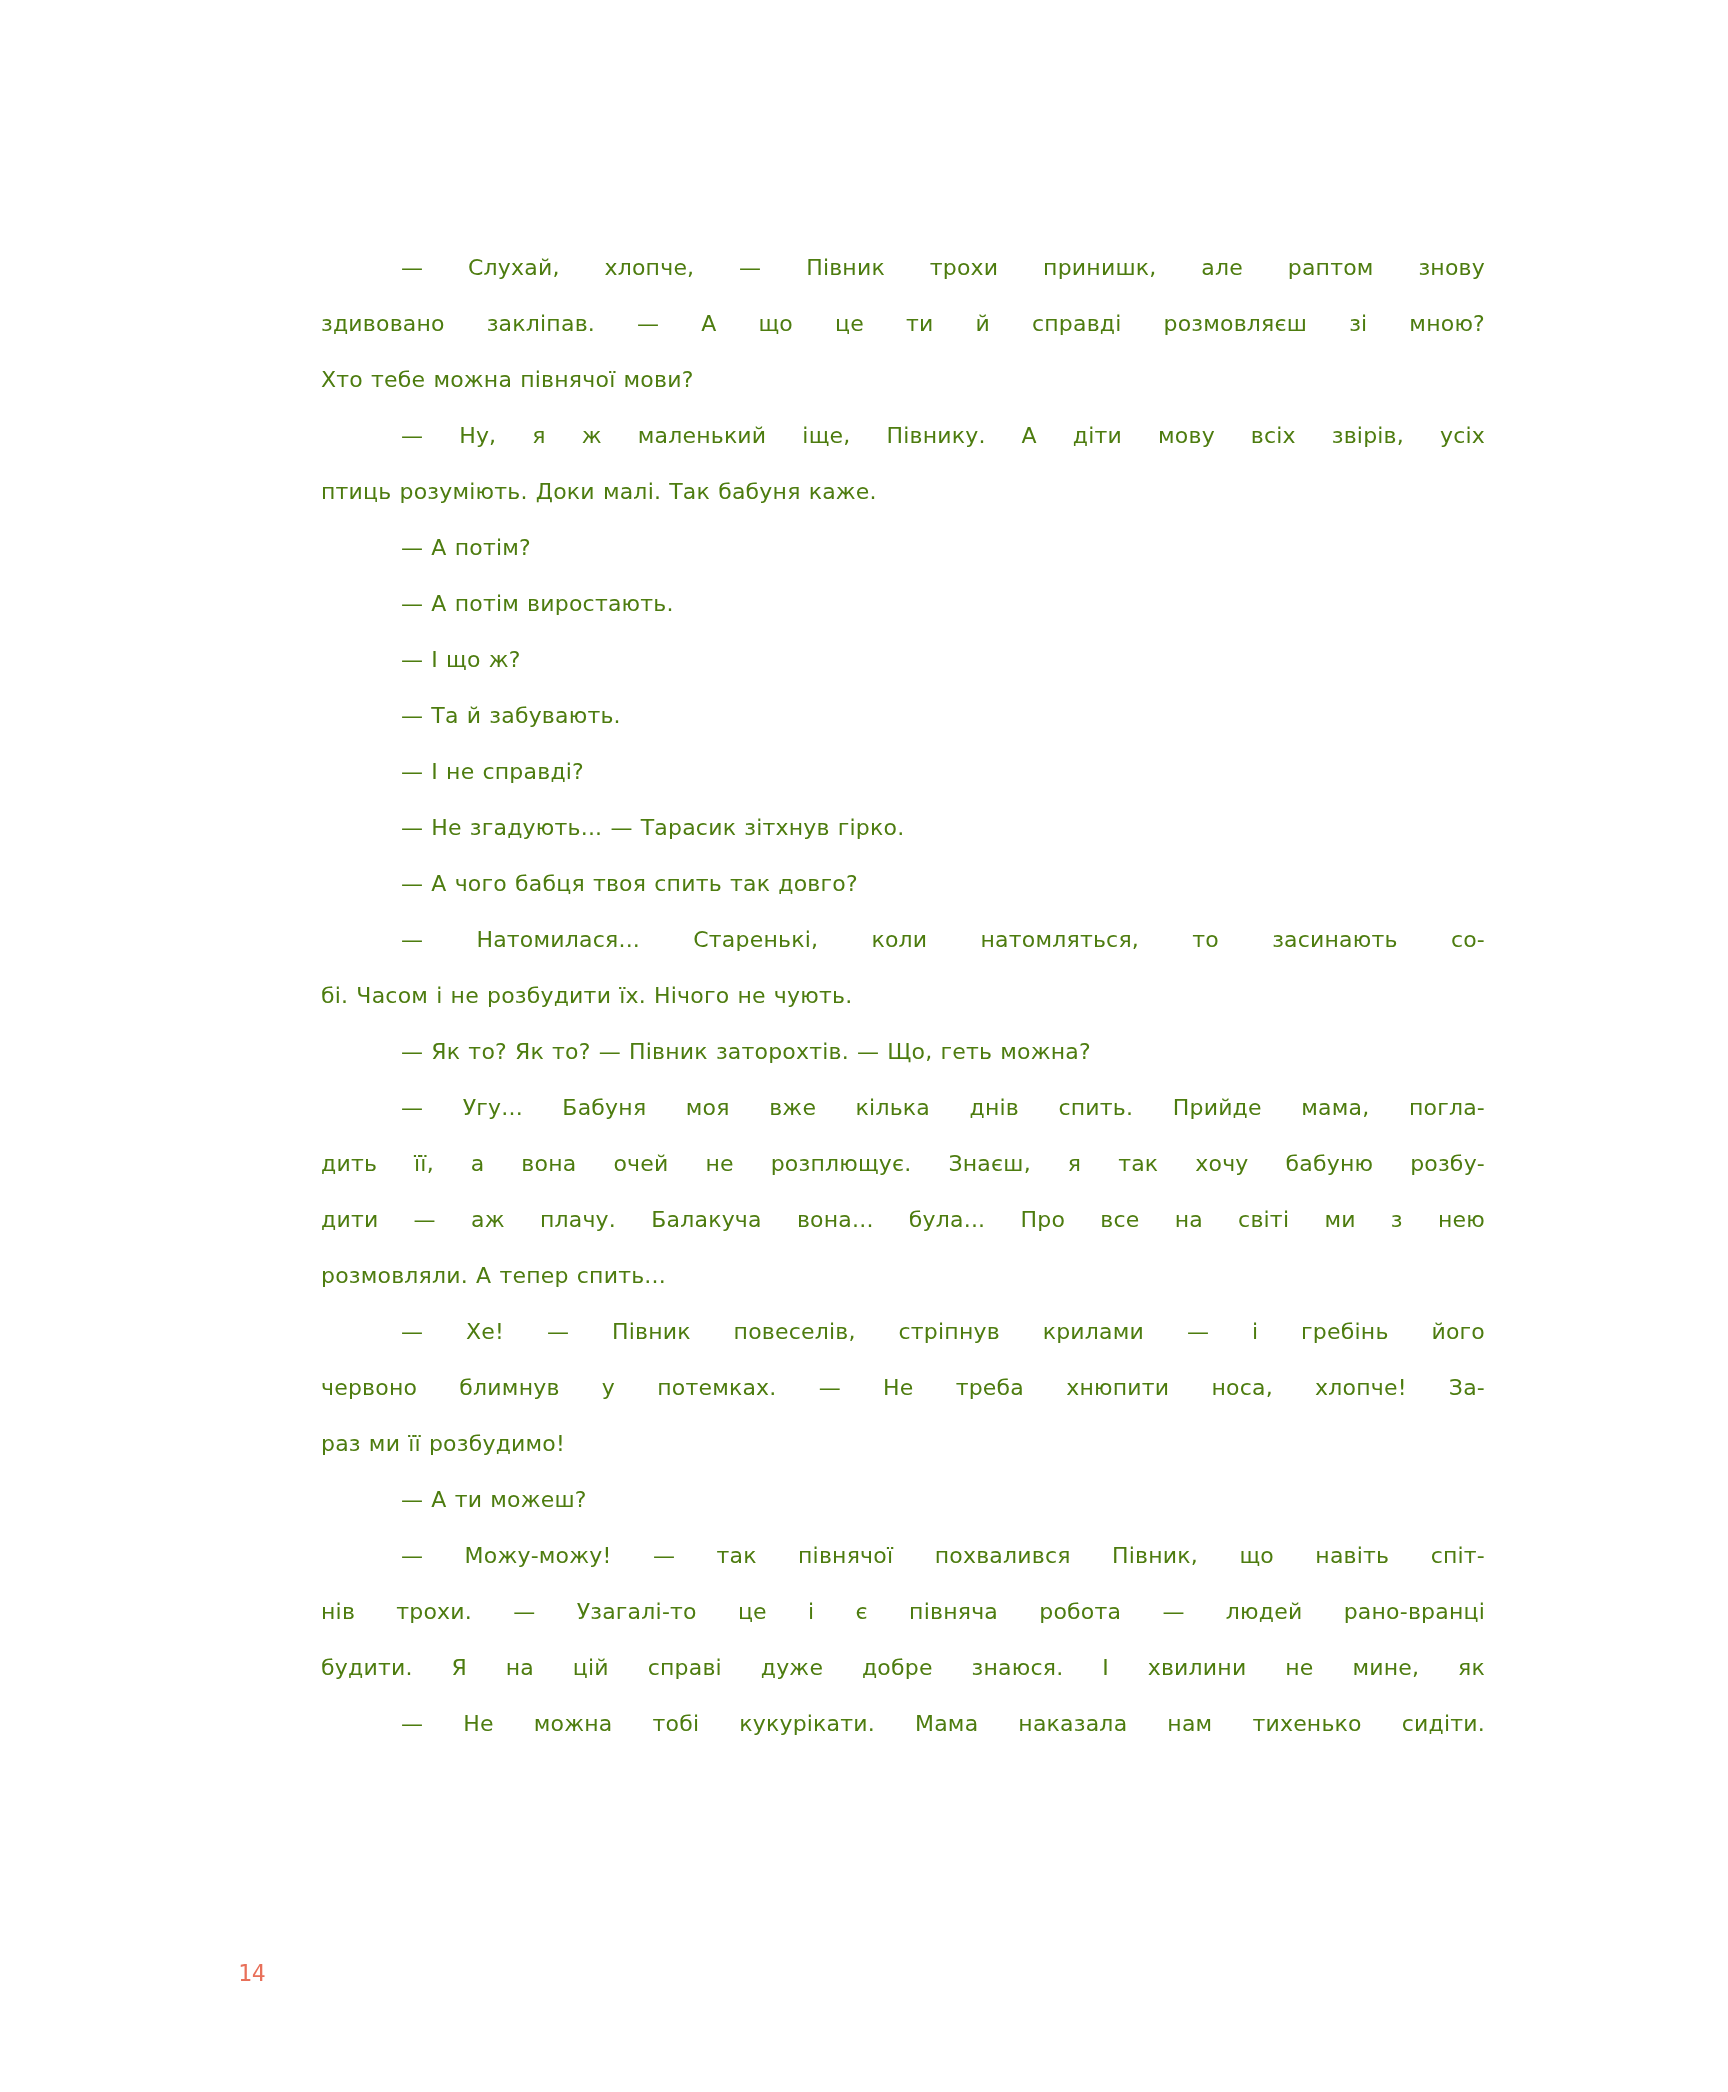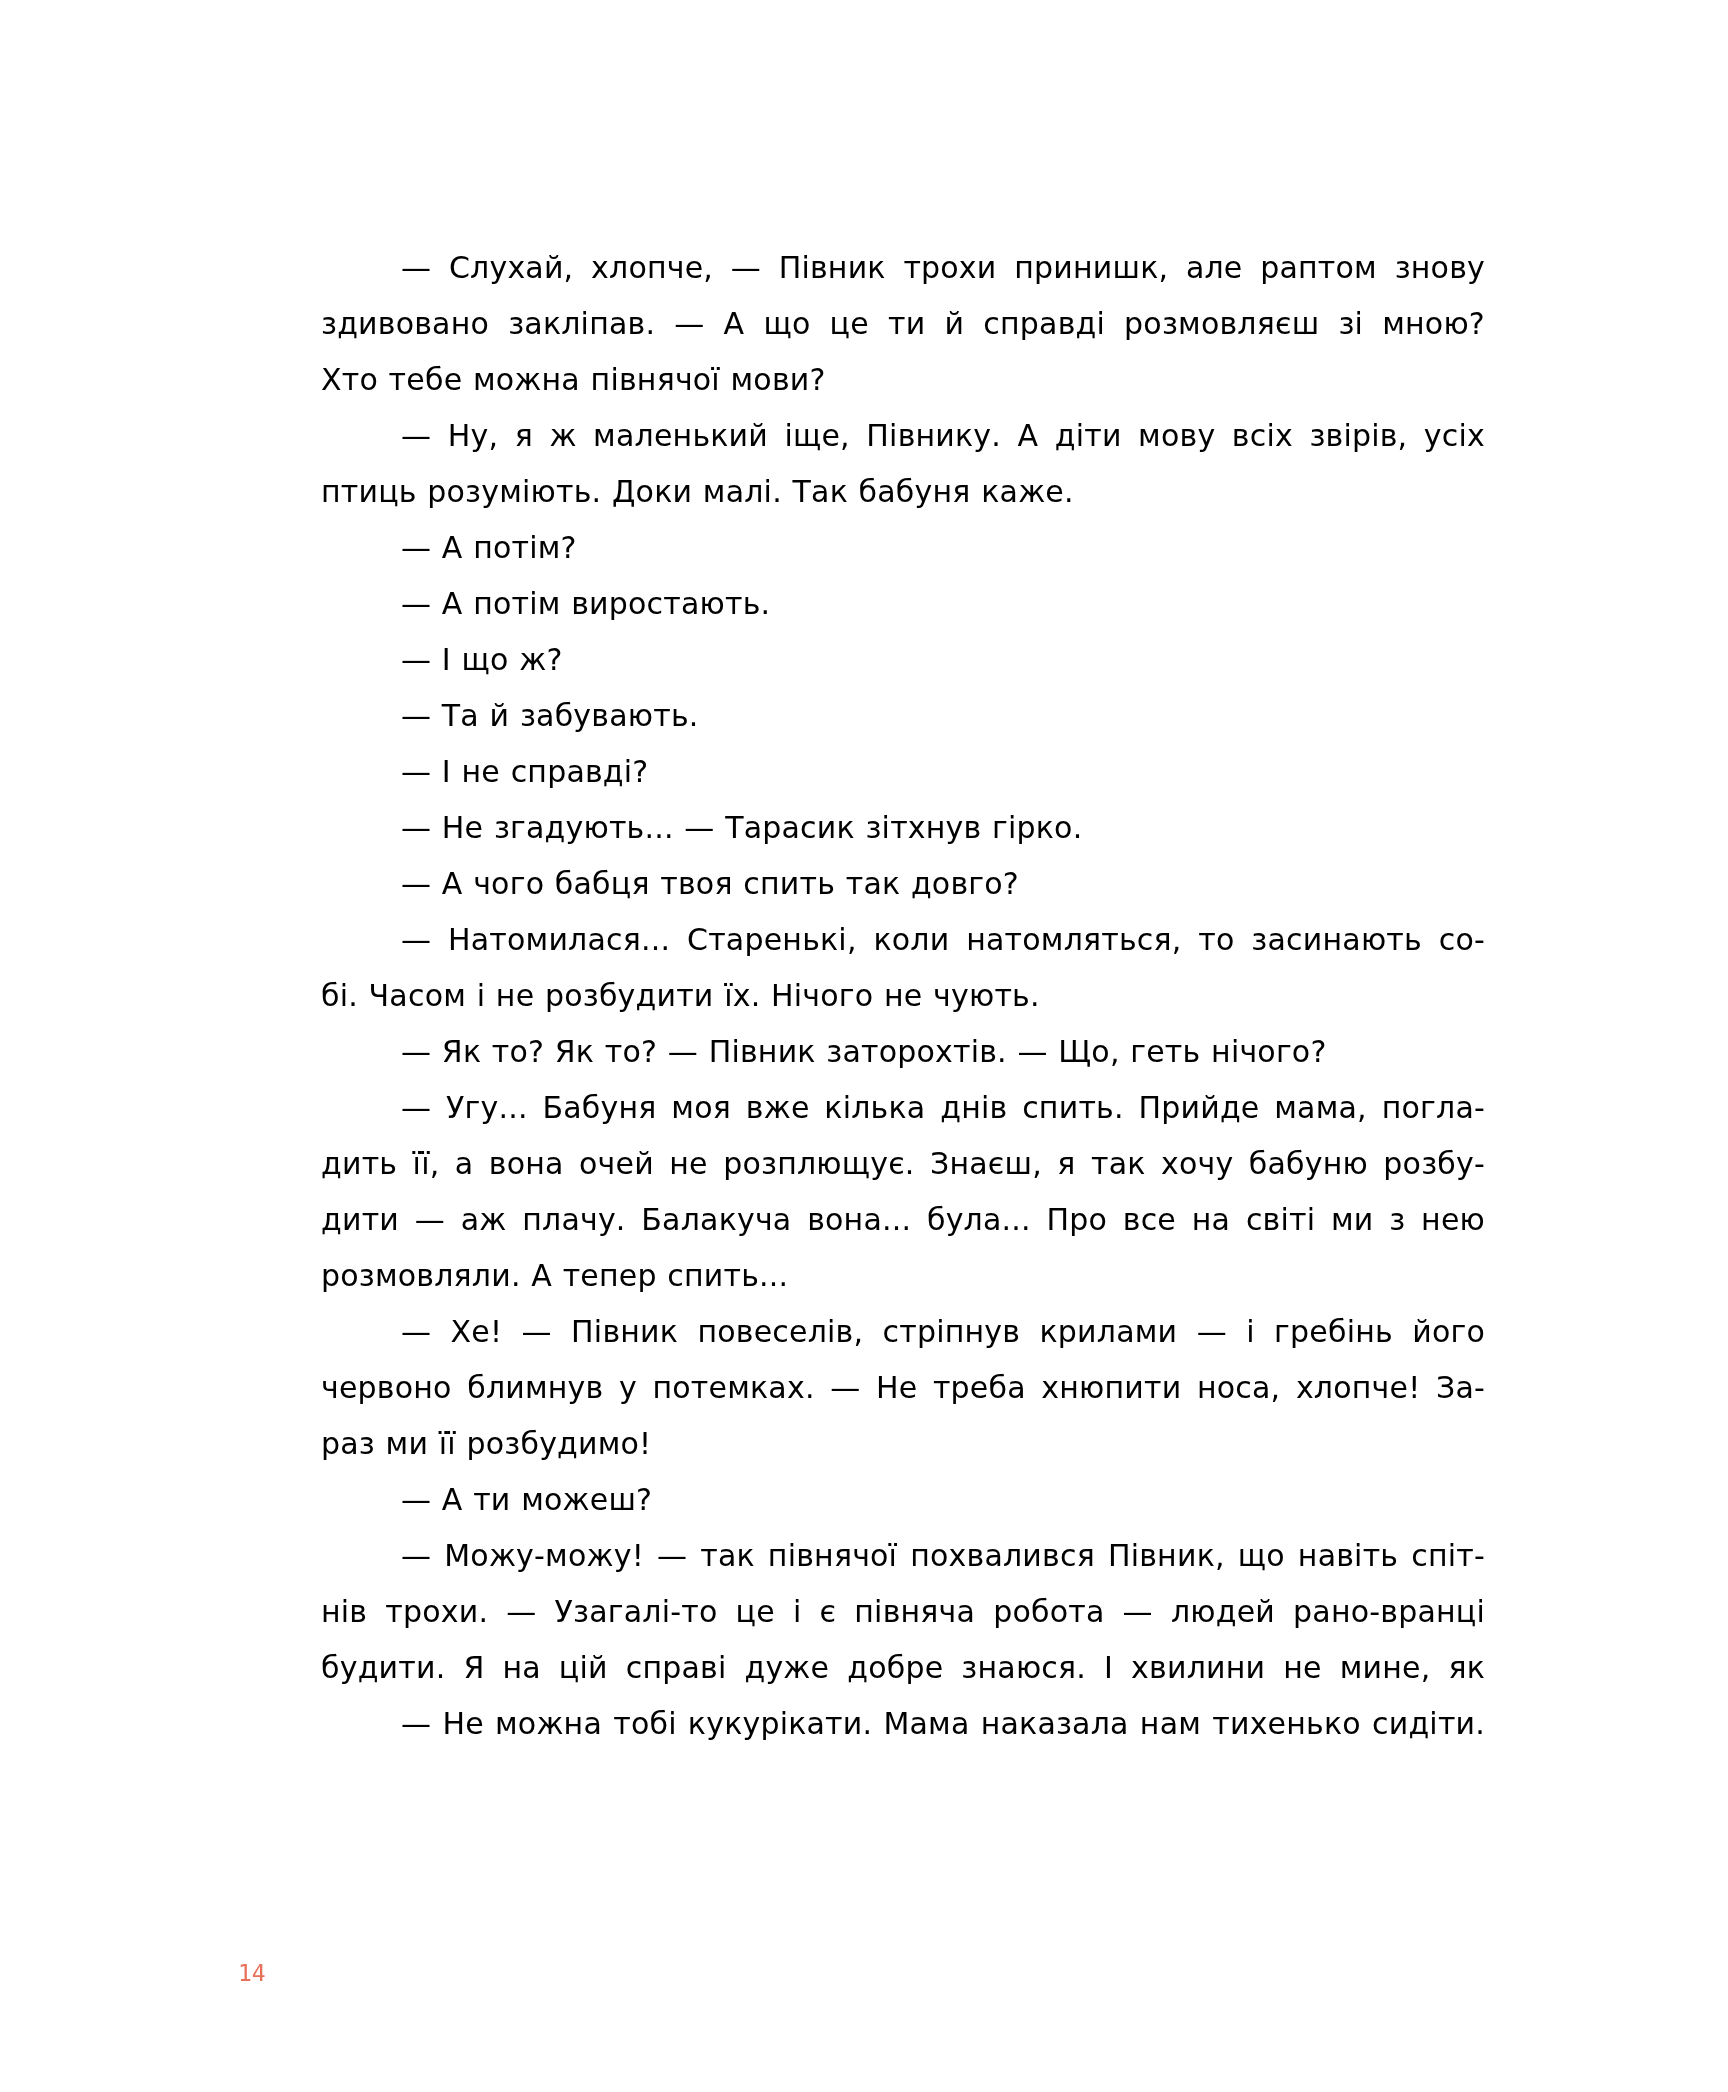--- a/index.html
+++ b/index.html
@@ -6,23 +6,23 @@
   body { width: 1728px; height: 2093px; position: relative; overflow: hidden; }
   .page {
     position: absolute; left: 0; top: 0; width: 1728px; height: 2093px; background: #ffffff;
   }
   .text-block {
     position: absolute;
     left: 241px;
     top: 240px;
     width: 1244px;
     font-family: "DejaVu Sans", sans-serif;
-    font-size: 30px;
+    font-size: 22px;
     line-height: 56px;
-    color: #000000;
+    color: #4d7c0f;
     letter-spacing: 0.2px;
     word-spacing: 0.9px;
   }
   .para {
     margin: 0;
     text-indent: 80px;
     text-align: justify;
     text-align-last: left;
     white-space: nowrap;
   }
@@ -84,21 +84,21 @@
     <div class="para">
       <span class="line indent last">— А чого бабця твоя спить так довго?</span>
     </div>
 
     <div class="para">
       <span class="line indent">— Натомилася... Старенькі, коли натомляться, то засинають со-</span>
       <span class="line last">бі. Часом і не розбудити їх. Нічого не чують.</span>
     </div>
 
     <div class="para">
-      <span class="line indent last">— Як то? Як то? — Півник заторохтів. — Що, геть нічого?</span>
+      <span class="line indent last">— Як то? Як то? — Півник заторохтів. — Що, геть можна?</span>
     </div>
 
     <div class="para">
       <span class="line indent">— Угу... Бабуня моя вже кілька днів спить. Прийде мама, погла-</span>
       <span class="line">дить її, а вона очей не розплющує. Знаєш, я так хочу бабуню розбу-</span>
       <span class="line">дити — аж плачу. Балакуча вона... була... Про все на світі ми з нею</span>
       <span class="line last">розмовляли. А тепер спить...</span>
     </div>
 
     <div class="para">

